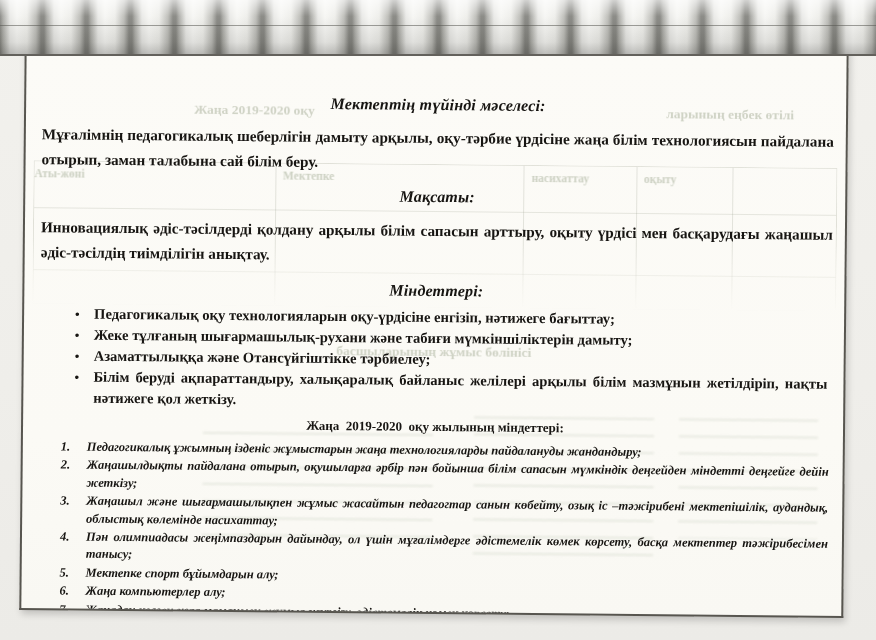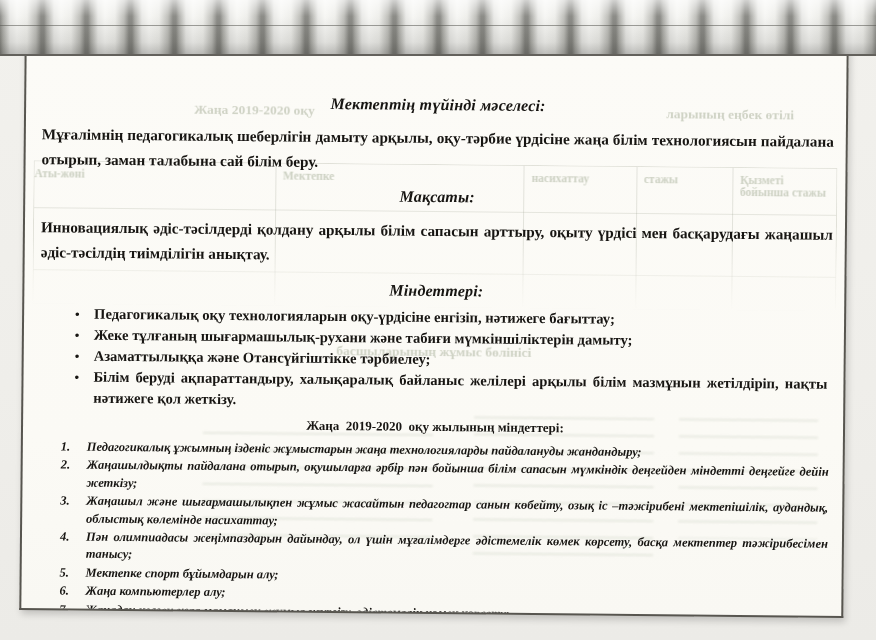--- a/index.html
+++ b/index.html
@@ -83,22 +83,21 @@
       <div class="ghost ghost-table">
         <div class="gcol" style="left:30%"></div>
         <div class="gcol" style="left:61%"></div>
         <div class="gcol" style="left:75%"></div>
         <div class="gcol" style="left:87%"></div>
         <div class="grow" style="top:46px"></div>
         <div class="grow" style="top:108px"></div>
         <span class="ghead" style="left:0">Аты-жөні</span>
         <span class="ghead" style="left:31%">Мектепке</span>
         <span class="ghead" style="left:62%">насихаттау</span>
-        <span class="ghead" style="left:76%">стажы</span>
-        <span class="ghead" style="left:88%;right:4px">Қызметі бойынша стажы</span>
+        <span class="ghead" style="left:76%">оқыту</span>
       </div>
 
       <div class="ghost ghost-mid">басшыларының жұмыс бөлінісі</div>
 
       <div class="ghost-smudge" style="left:55%;top:372px;width:22%;height:140px"></div>
       <div class="ghost-smudge" style="left:80%;top:372px;width:17%;height:120px"></div>
       <div class="ghost-smudge" style="left:22%;top:390px;width:28%;height:110px"></div>
 
       <div class="content">
 

